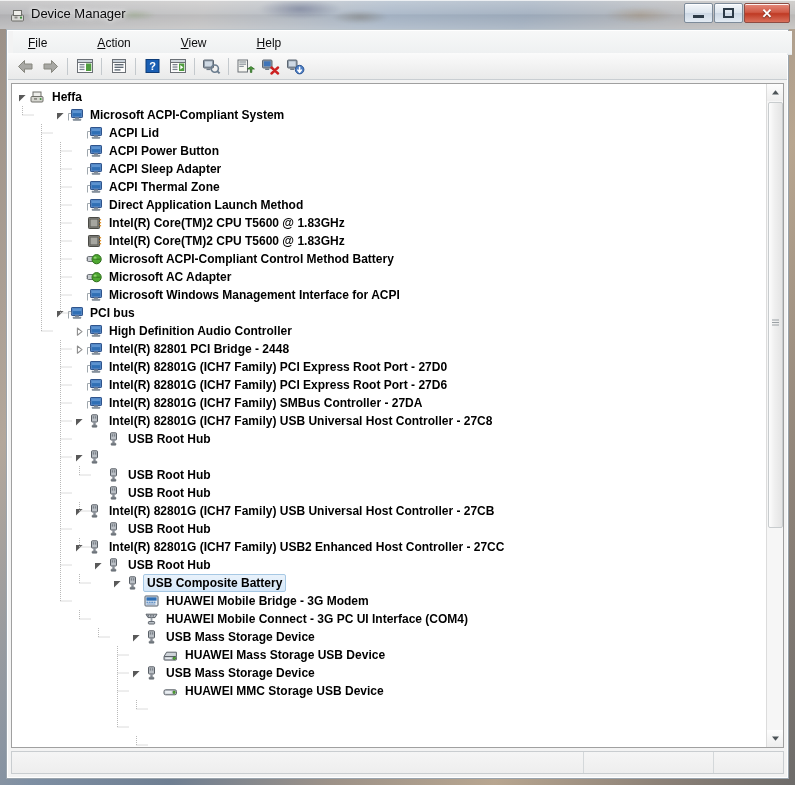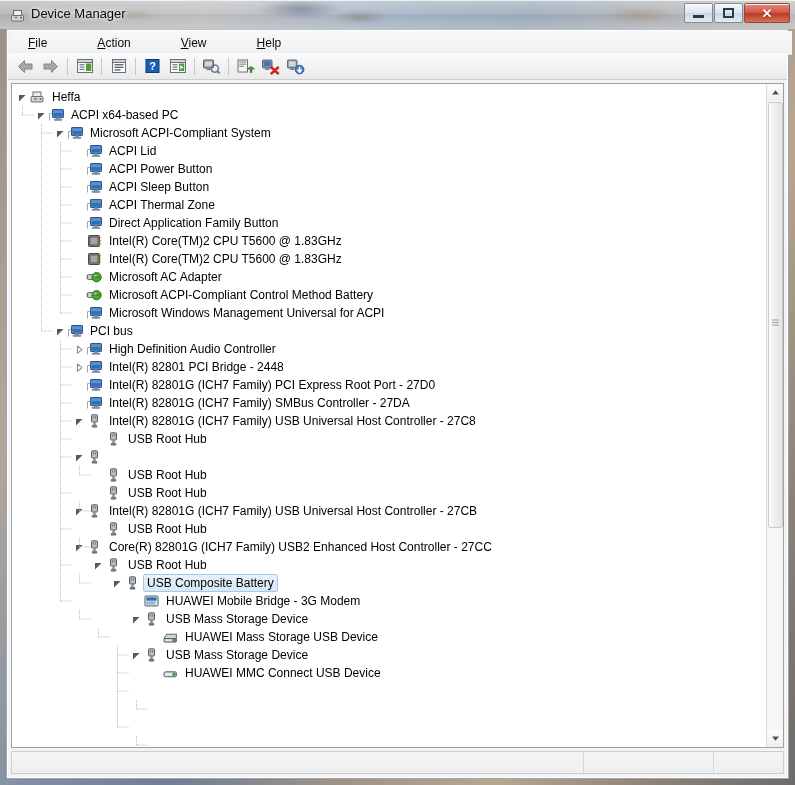--- a/index.html
+++ b/index.html
@@ -114,20 +114,21 @@
     padding: 4px 0 0 4px;
     overflow:hidden;
   }
   .row {
     position:relative; height:18px; display:flex; align-items:center;
     white-space:nowrap; font-size:12px; color:#000;
   }
   .lbl {
     padding: 1px 3px 1px 3px; line-height:14px;
     border:1px solid transparent;
+    font-weight:bold;
   }
   .row.selected .lbl {
     background: linear-gradient(180deg,#e9f2fb 0%,#d6e8f9 100%);
     border:1px solid #a6c8e4;
     border-radius:2px;
   }
   .twisty {
     width:13px; height:18px; flex:0 0 13px;
     display:flex; align-items:center; justify-content:center;
   }
@@ -316,37 +317,20 @@
               </div>
               <div class="ico"><svg width="17" height="16" viewBox="0 0 17 16">
                   <rect x="2" y="7.5" width="12" height="5.5" rx="1" fill="#d6d6d0" stroke="#6e6e68"></rect>
                   <rect x="4" y="3" width="8" height="4.5" fill="#ededea" stroke="#6e6e68"></rect>
                   <rect x="5" y="9" width="3" height="1.8" fill="#8d8d86"></rect>
                   <circle cx="11.6" cy="10" r="1" fill="#3b8f3b"></circle>
                 </svg></div>
               <span class="lbl">Heffa</span>
             </div>
             <div class="row">
-              <div class="sp" style="width: 19px;"></div>
-              <div class="twisty">
-                <svg width="9" height="9" viewBox="0 0 9 9">
-                  <path d="M1 2 L7.6 2 L1 8.4 Z" fill="#595959"></path>
-                </svg>
-              </div>
-              <div class="ico"><svg width="17" height="16" viewBox="0 0 17 16">
-                  <rect x="4.5" y="2.5" width="11" height="8" rx="0.6" fill="#6a91c8" stroke="#2f548c"></rect>
-                  <rect x="5.6" y="3.5" width="8.8" height="6" fill="#2f6fb5"></rect>
-                  <rect x="5.6" y="3.5" width="8.8" height="2.6" fill="#5d93d0"></rect>
-                  <rect x="8" y="10.5" width="4" height="1.6" fill="#8e99a6"></rect>
-                  <rect x="6" y="12.1" width="8" height="1.3" rx="0.4" fill="#9aa5b2" stroke="#5f6a76" stroke-width="0.5"></rect>
-                  <path d="M1.5 13.5 L1.5 6.5 L4.2 6.5" stroke="#9fa7ad" stroke-width="1" fill="none"></path>
-                </svg></div>
-              <span class="lbl">ACPI x64-based PC</span>
-            </div>
-            <div class="row">
               <div class="sp" style="width: 38px;"></div>
               <div class="twisty">
                 <svg width="9" height="9" viewBox="0 0 9 9">
                   <path d="M1 2 L7.6 2 L1 8.4 Z" fill="#595959"></path>
                 </svg>
               </div>
               <div class="ico"><svg width="17" height="16" viewBox="0 0 17 16">
                   <rect x="4.5" y="2.5" width="11" height="8" rx="0.6" fill="#6a91c8" stroke="#2f548c"></rect>
                   <rect x="5.6" y="3.5" width="8.8" height="6" fill="#2f6fb5"></rect>
                   <rect x="5.6" y="3.5" width="8.8" height="2.6" fill="#5d93d0"></rect>
@@ -386,21 +370,21 @@
               <div class="sp" style="width: 57px;"></div>
               <div class="twisty"></div>
               <div class="ico"><svg width="17" height="16" viewBox="0 0 17 16">
                   <rect x="4.5" y="2.5" width="11" height="8" rx="0.6" fill="#6a91c8" stroke="#2f548c"></rect>
                   <rect x="5.6" y="3.5" width="8.8" height="6" fill="#2f6fb5"></rect>
                   <rect x="5.6" y="3.5" width="8.8" height="2.6" fill="#5d93d0"></rect>
                   <rect x="8" y="10.5" width="4" height="1.6" fill="#8e99a6"></rect>
                   <rect x="6" y="12.1" width="8" height="1.3" rx="0.4" fill="#9aa5b2" stroke="#5f6a76" stroke-width="0.5"></rect>
                   <path d="M1.5 13.5 L1.5 6.5 L4.2 6.5" stroke="#9fa7ad" stroke-width="1" fill="none"></path>
                 </svg></div>
-              <span class="lbl">ACPI Sleep Button</span>
+              <span class="lbl">ACPI Sleep Adapter</span>
             </div>
             <div class="row">
               <div class="sp" style="width: 57px;"></div>
               <div class="twisty"></div>
               <div class="ico"><svg width="17" height="16" viewBox="0 0 17 16">
                   <rect x="4.5" y="2.5" width="11" height="8" rx="0.6" fill="#6a91c8" stroke="#2f548c"></rect>
                   <rect x="5.6" y="3.5" width="8.8" height="6" fill="#2f6fb5"></rect>
                   <rect x="5.6" y="3.5" width="8.8" height="2.6" fill="#5d93d0"></rect>
                   <rect x="8" y="10.5" width="4" height="1.6" fill="#8e99a6"></rect>
                   <rect x="6" y="12.1" width="8" height="1.3" rx="0.4" fill="#9aa5b2" stroke="#5f6a76" stroke-width="0.5"></rect>
@@ -412,21 +396,21 @@
               <div class="sp" style="width: 57px;"></div>
               <div class="twisty"></div>
               <div class="ico"><svg width="17" height="16" viewBox="0 0 17 16">
                   <rect x="4.5" y="2.5" width="11" height="8" rx="0.6" fill="#6a91c8" stroke="#2f548c"></rect>
                   <rect x="5.6" y="3.5" width="8.8" height="6" fill="#2f6fb5"></rect>
                   <rect x="5.6" y="3.5" width="8.8" height="2.6" fill="#5d93d0"></rect>
                   <rect x="8" y="10.5" width="4" height="1.6" fill="#8e99a6"></rect>
                   <rect x="6" y="12.1" width="8" height="1.3" rx="0.4" fill="#9aa5b2" stroke="#5f6a76" stroke-width="0.5"></rect>
                   <path d="M1.5 13.5 L1.5 6.5 L4.2 6.5" stroke="#9fa7ad" stroke-width="1" fill="none"></path>
                 </svg></div>
-              <span class="lbl">Direct Application Family Button</span>
+              <span class="lbl">Direct Application Launch Method</span>
             </div>
             <div class="row">
               <div class="sp" style="width: 57px;"></div>
               <div class="twisty"></div>
               <div class="ico"><svg width="17" height="16" viewBox="0 0 17 16">
                   <rect x="2.5" y="2.5" width="11" height="11" rx="0.8" fill="#787872" stroke="#4a4a45"></rect>
                   <rect x="4.2" y="4.2" width="7.6" height="7.6" fill="#a6a6a0" stroke="#5e5e59" stroke-width="0.6"></rect>
                   <rect x="13.5" y="4" width="1.6" height="1.4" fill="#e0932a"></rect>
                   <rect x="13.5" y="7" width="1.6" height="1.4" fill="#e0932a"></rect>
                   <rect x="13.5" y="10" width="1.6" height="1.4" fill="#e0932a"></rect>
@@ -449,47 +433,47 @@
               <div class="sp" style="width: 57px;"></div>
               <div class="twisty"></div>
               <div class="ico"><svg width="17" height="16" viewBox="0 0 17 16">
                   <rect x="1.5" y="5.5" width="6" height="5" rx="0.8" fill="#c9cdd2" stroke="#6b7076"></rect>
                   <rect x="0.5" y="6.6" width="1.4" height="1.2" fill="#6b7076"></rect>
                   <rect x="0.5" y="8.5" width="1.4" height="1.2" fill="#6b7076"></rect>
                   <circle cx="10.6" cy="8.2" r="4.6" fill="#4fa832" stroke="#2c6b19"></circle>
                   <circle cx="9.2" cy="6.9" r="1.5" fill="#9fe07d" opacity="0.8"></circle>
                   <path d="M7.2 8.2 L14 8.2" stroke="#2c6b19" stroke-width="0.8"></path>
                 </svg></div>
-              <span class="lbl">Microsoft AC Adapter</span>
+              <span class="lbl">Microsoft ACPI-Compliant Control Method Battery</span>
             </div>
             <div class="row">
               <div class="sp" style="width: 57px;"></div>
               <div class="twisty"></div>
               <div class="ico"><svg width="17" height="16" viewBox="0 0 17 16">
                   <rect x="1.5" y="5.5" width="6" height="5" rx="0.8" fill="#c9cdd2" stroke="#6b7076"></rect>
                   <rect x="0.5" y="6.6" width="1.4" height="1.2" fill="#6b7076"></rect>
                   <rect x="0.5" y="8.5" width="1.4" height="1.2" fill="#6b7076"></rect>
                   <circle cx="10.6" cy="8.2" r="4.6" fill="#4fa832" stroke="#2c6b19"></circle>
                   <circle cx="9.2" cy="6.9" r="1.5" fill="#9fe07d" opacity="0.8"></circle>
                   <path d="M7.2 8.2 L14 8.2" stroke="#2c6b19" stroke-width="0.8"></path>
                 </svg></div>
-              <span class="lbl">Microsoft ACPI-Compliant Control Method Battery</span>
-            </div>
-            <div class="row">
-              <div class="sp" style="width: 57px;"></div>
-              <div class="twisty"></div>
-              <div class="ico"><svg width="17" height="16" viewBox="0 0 17 16">
-                  <rect x="4.5" y="2.5" width="11" height="8" rx="0.6" fill="#6a91c8" stroke="#2f548c"></rect>
-                  <rect x="5.6" y="3.5" width="8.8" height="6" fill="#2f6fb5"></rect>
-                  <rect x="5.6" y="3.5" width="8.8" height="2.6" fill="#5d93d0"></rect>
-                  <rect x="8" y="10.5" width="4" height="1.6" fill="#8e99a6"></rect>
-                  <rect x="6" y="12.1" width="8" height="1.3" rx="0.4" fill="#9aa5b2" stroke="#5f6a76" stroke-width="0.5"></rect>
-                  <path d="M1.5 13.5 L1.5 6.5 L4.2 6.5" stroke="#9fa7ad" stroke-width="1" fill="none"></path>
-                </svg></div>
-              <span class="lbl">Microsoft Windows Management Universal for ACPI</span>
+              <span class="lbl">Microsoft AC Adapter</span>
+            </div>
+            <div class="row">
+              <div class="sp" style="width: 57px;"></div>
+              <div class="twisty"></div>
+              <div class="ico"><svg width="17" height="16" viewBox="0 0 17 16">
+                  <rect x="4.5" y="2.5" width="11" height="8" rx="0.6" fill="#6a91c8" stroke="#2f548c"></rect>
+                  <rect x="5.6" y="3.5" width="8.8" height="6" fill="#2f6fb5"></rect>
+                  <rect x="5.6" y="3.5" width="8.8" height="2.6" fill="#5d93d0"></rect>
+                  <rect x="8" y="10.5" width="4" height="1.6" fill="#8e99a6"></rect>
+                  <rect x="6" y="12.1" width="8" height="1.3" rx="0.4" fill="#9aa5b2" stroke="#5f6a76" stroke-width="0.5"></rect>
+                  <path d="M1.5 13.5 L1.5 6.5 L4.2 6.5" stroke="#9fa7ad" stroke-width="1" fill="none"></path>
+                </svg></div>
+              <span class="lbl">Microsoft Windows Management Interface for ACPI</span>
             </div>
             <div class="row">
               <div class="sp" style="width: 38px;"></div>
               <div class="twisty">
                 <svg width="9" height="9" viewBox="0 0 9 9">
                   <path d="M1 2 L7.6 2 L1 8.4 Z" fill="#595959"></path>
                 </svg>
               </div>
               <div class="ico"><svg width="17" height="16" viewBox="0 0 17 16">
                   <rect x="4.5" y="2.5" width="11" height="8" rx="0.6" fill="#6a91c8" stroke="#2f548c"></rect>
@@ -552,20 +536,33 @@
               <div class="sp" style="width: 57px;"></div>
               <div class="twisty"></div>
               <div class="ico"><svg width="17" height="16" viewBox="0 0 17 16">
                   <rect x="4.5" y="2.5" width="11" height="8" rx="0.6" fill="#6a91c8" stroke="#2f548c"></rect>
                   <rect x="5.6" y="3.5" width="8.8" height="6" fill="#2f6fb5"></rect>
                   <rect x="5.6" y="3.5" width="8.8" height="2.6" fill="#5d93d0"></rect>
                   <rect x="8" y="10.5" width="4" height="1.6" fill="#8e99a6"></rect>
                   <rect x="6" y="12.1" width="8" height="1.3" rx="0.4" fill="#9aa5b2" stroke="#5f6a76" stroke-width="0.5"></rect>
                   <path d="M1.5 13.5 L1.5 6.5 L4.2 6.5" stroke="#9fa7ad" stroke-width="1" fill="none"></path>
                 </svg></div>
+              <span class="lbl">Intel(R) 82801G (ICH7 Family) PCI Express Root Port - 27D6</span>
+            </div>
+            <div class="row">
+              <div class="sp" style="width: 57px;"></div>
+              <div class="twisty"></div>
+              <div class="ico"><svg width="17" height="16" viewBox="0 0 17 16">
+                  <rect x="4.5" y="2.5" width="11" height="8" rx="0.6" fill="#6a91c8" stroke="#2f548c"></rect>
+                  <rect x="5.6" y="3.5" width="8.8" height="6" fill="#2f6fb5"></rect>
+                  <rect x="5.6" y="3.5" width="8.8" height="2.6" fill="#5d93d0"></rect>
+                  <rect x="8" y="10.5" width="4" height="1.6" fill="#8e99a6"></rect>
+                  <rect x="6" y="12.1" width="8" height="1.3" rx="0.4" fill="#9aa5b2" stroke="#5f6a76" stroke-width="0.5"></rect>
+                  <path d="M1.5 13.5 L1.5 6.5 L4.2 6.5" stroke="#9fa7ad" stroke-width="1" fill="none"></path>
+                </svg></div>
               <span class="lbl">Intel(R) 82801G (ICH7 Family) SMBus Controller - 27DA</span>
             </div>
             <div class="row">
               <div class="sp" style="width: 57px;"></div>
               <div class="twisty">
                 <svg width="9" height="9" viewBox="0 0 9 9">
                   <path d="M1 2 L7.6 2 L1 8.4 Z" fill="#595959"></path>
                 </svg>
               </div>
               <div class="ico"><svg width="17" height="16" viewBox="0 0 17 16">
@@ -663,21 +660,21 @@
                   <path d="M1 2 L7.6 2 L1 8.4 Z" fill="#595959"></path>
                 </svg>
               </div>
               <div class="ico"><svg width="17" height="16" viewBox="0 0 17 16">
                   <rect x="5.5" y="1.8" width="6" height="7.2" rx="0.8" fill="#b9bec4" stroke="#595f66"></rect>
                   <rect x="6.8" y="3.2" width="1.3" height="2.4" fill="#7d848b"></rect>
                   <rect x="8.9" y="3.2" width="1.3" height="2.4" fill="#7d848b"></rect>
                   <rect x="7.3" y="9" width="2.4" height="3.2" fill="#8b9199"></rect>
                   <rect x="6.1" y="12.2" width="4.8" height="2" rx="0.5" fill="#747b83" stroke="#4c5258" stroke-width="0.5"></rect>
                 </svg></div>
-              <span class="lbl">Core(R) 82801G (ICH7 Family) USB2 Enhanced Host Controller - 27CC</span>
+              <span class="lbl">Intel(R) 82801G (ICH7 Family) USB2 Enhanced Host Controller - 27CC</span>
             </div>
             <div class="row">
               <div class="sp" style="width: 76px;"></div>
               <div class="twisty">
                 <svg width="9" height="9" viewBox="0 0 9 9">
                   <path d="M1 2 L7.6 2 L1 8.4 Z" fill="#595959"></path>
                 </svg>
               </div>
               <div class="ico"><svg width="17" height="16" viewBox="0 0 17 16">
                   <rect x="5.5" y="1.8" width="6" height="7.2" rx="0.8" fill="#b9bec4" stroke="#595f66"></rect>
@@ -713,20 +710,33 @@
                   <rect x="3.4" y="8.6" width="1.9" height="1.3" fill="#5a8cc4"></rect>
                   <rect x="5.8" y="8.6" width="1.9" height="1.3" fill="#5a8cc4"></rect>
                   <rect x="8.2" y="8.6" width="1.9" height="1.3" fill="#5a8cc4"></rect>
                   <rect x="10.6" y="8.6" width="1.9" height="1.3" fill="#5a8cc4"></rect>
                   <rect x="3.4" y="10.4" width="9" height="1.3" fill="#8aa8cc"></rect>
                 </svg></div>
               <span class="lbl">HUAWEI Mobile Bridge - 3G Modem</span>
             </div>
             <div class="row">
               <div class="sp" style="width: 114px;"></div>
+              <div class="twisty"></div>
+              <div class="ico"><svg width="17" height="16" viewBox="0 0 17 16">
+                  <path d="M3 3.2 L14 3.2 L12 6.6 L5 6.6 Z" fill="#b9bec4" stroke="#5a6068"></path>
+                  <rect x="4.6" y="4" width="1.4" height="1.6" fill="#6e757d"></rect>
+                  <rect x="7.1" y="4" width="1.4" height="1.6" fill="#6e757d"></rect>
+                  <rect x="9.6" y="4" width="1.4" height="1.6" fill="#6e757d"></rect>
+                  <rect x="7.6" y="6.6" width="1.8" height="4.2" fill="#9aa1a9"></rect>
+                  <rect x="5.4" y="10.6" width="6.2" height="2.4" rx="0.6" fill="#c4c9cf" stroke="#5a6068"></rect>
+                </svg></div>
+              <span class="lbl">HUAWEI Mobile Connect - 3G PC UI Interface (COM4)</span>
+            </div>
+            <div class="row">
+              <div class="sp" style="width: 114px;"></div>
               <div class="twisty">
                 <svg width="9" height="9" viewBox="0 0 9 9">
                   <path d="M1 2 L7.6 2 L1 8.4 Z" fill="#595959"></path>
                 </svg>
               </div>
               <div class="ico"><svg width="17" height="16" viewBox="0 0 17 16">
                   <rect x="5.5" y="1.8" width="6" height="7.2" rx="0.8" fill="#b9bec4" stroke="#595f66"></rect>
                   <rect x="6.8" y="3.2" width="1.3" height="2.4" fill="#7d848b"></rect>
                   <rect x="8.9" y="3.2" width="1.3" height="2.4" fill="#7d848b"></rect>
                   <rect x="7.3" y="9" width="2.4" height="3.2" fill="#8b9199"></rect>
@@ -762,21 +772,21 @@
               <span class="lbl">USB Mass Storage Device</span>
             </div>
             <div class="row">
               <div class="sp" style="width: 133px;"></div>
               <div class="twisty"></div>
               <div class="ico"><svg width="17" height="16" viewBox="0 0 17 16">
                   <rect x="2" y="6.8" width="12.5" height="5" rx="1.6" fill="#c9ced4" stroke="#5c6269"></rect>
                   <rect x="3.2" y="8" width="6.5" height="2.6" rx="0.6" fill="#eaeef2"></rect>
                   <rect x="11" y="8" width="2.2" height="2.6" rx="0.5" fill="#4fa832" stroke="#2c6b19" stroke-width="0.5"></rect>
                 </svg></div>
-              <span class="lbl">HUAWEI MMC Connect USB Device</span>
+              <span class="lbl">HUAWEI MMC Storage USB Device</span>
             </div>
             <svg width="760" height="674" style="position: absolute; left: 4px; top: 4px; pointer-events: none;">
               <line x1="6.5" y1="27" x2="18.5" y2="27" stroke="#b9b9b9" stroke-width="1" stroke-dasharray="1 1"></line>
               <line x1="25.5" y1="45" x2="37.5" y2="45" stroke="#b9b9b9" stroke-width="1" stroke-dasharray="1 1"></line>
               <line x1="44.5" y1="63" x2="56.5" y2="63" stroke="#b9b9b9" stroke-width="1" stroke-dasharray="1 1"></line>
               <line x1="44.5" y1="81" x2="56.5" y2="81" stroke="#b9b9b9" stroke-width="1" stroke-dasharray="1 1"></line>
               <line x1="44.5" y1="99" x2="56.5" y2="99" stroke="#b9b9b9" stroke-width="1" stroke-dasharray="1 1"></line>
               <line x1="44.5" y1="117" x2="56.5" y2="117" stroke="#b9b9b9" stroke-width="1" stroke-dasharray="1 1"></line>
               <line x1="44.5" y1="135" x2="56.5" y2="135" stroke="#b9b9b9" stroke-width="1" stroke-dasharray="1 1"></line>
               <line x1="44.5" y1="153" x2="56.5" y2="153" stroke="#b9b9b9" stroke-width="1" stroke-dasharray="1 1"></line>

